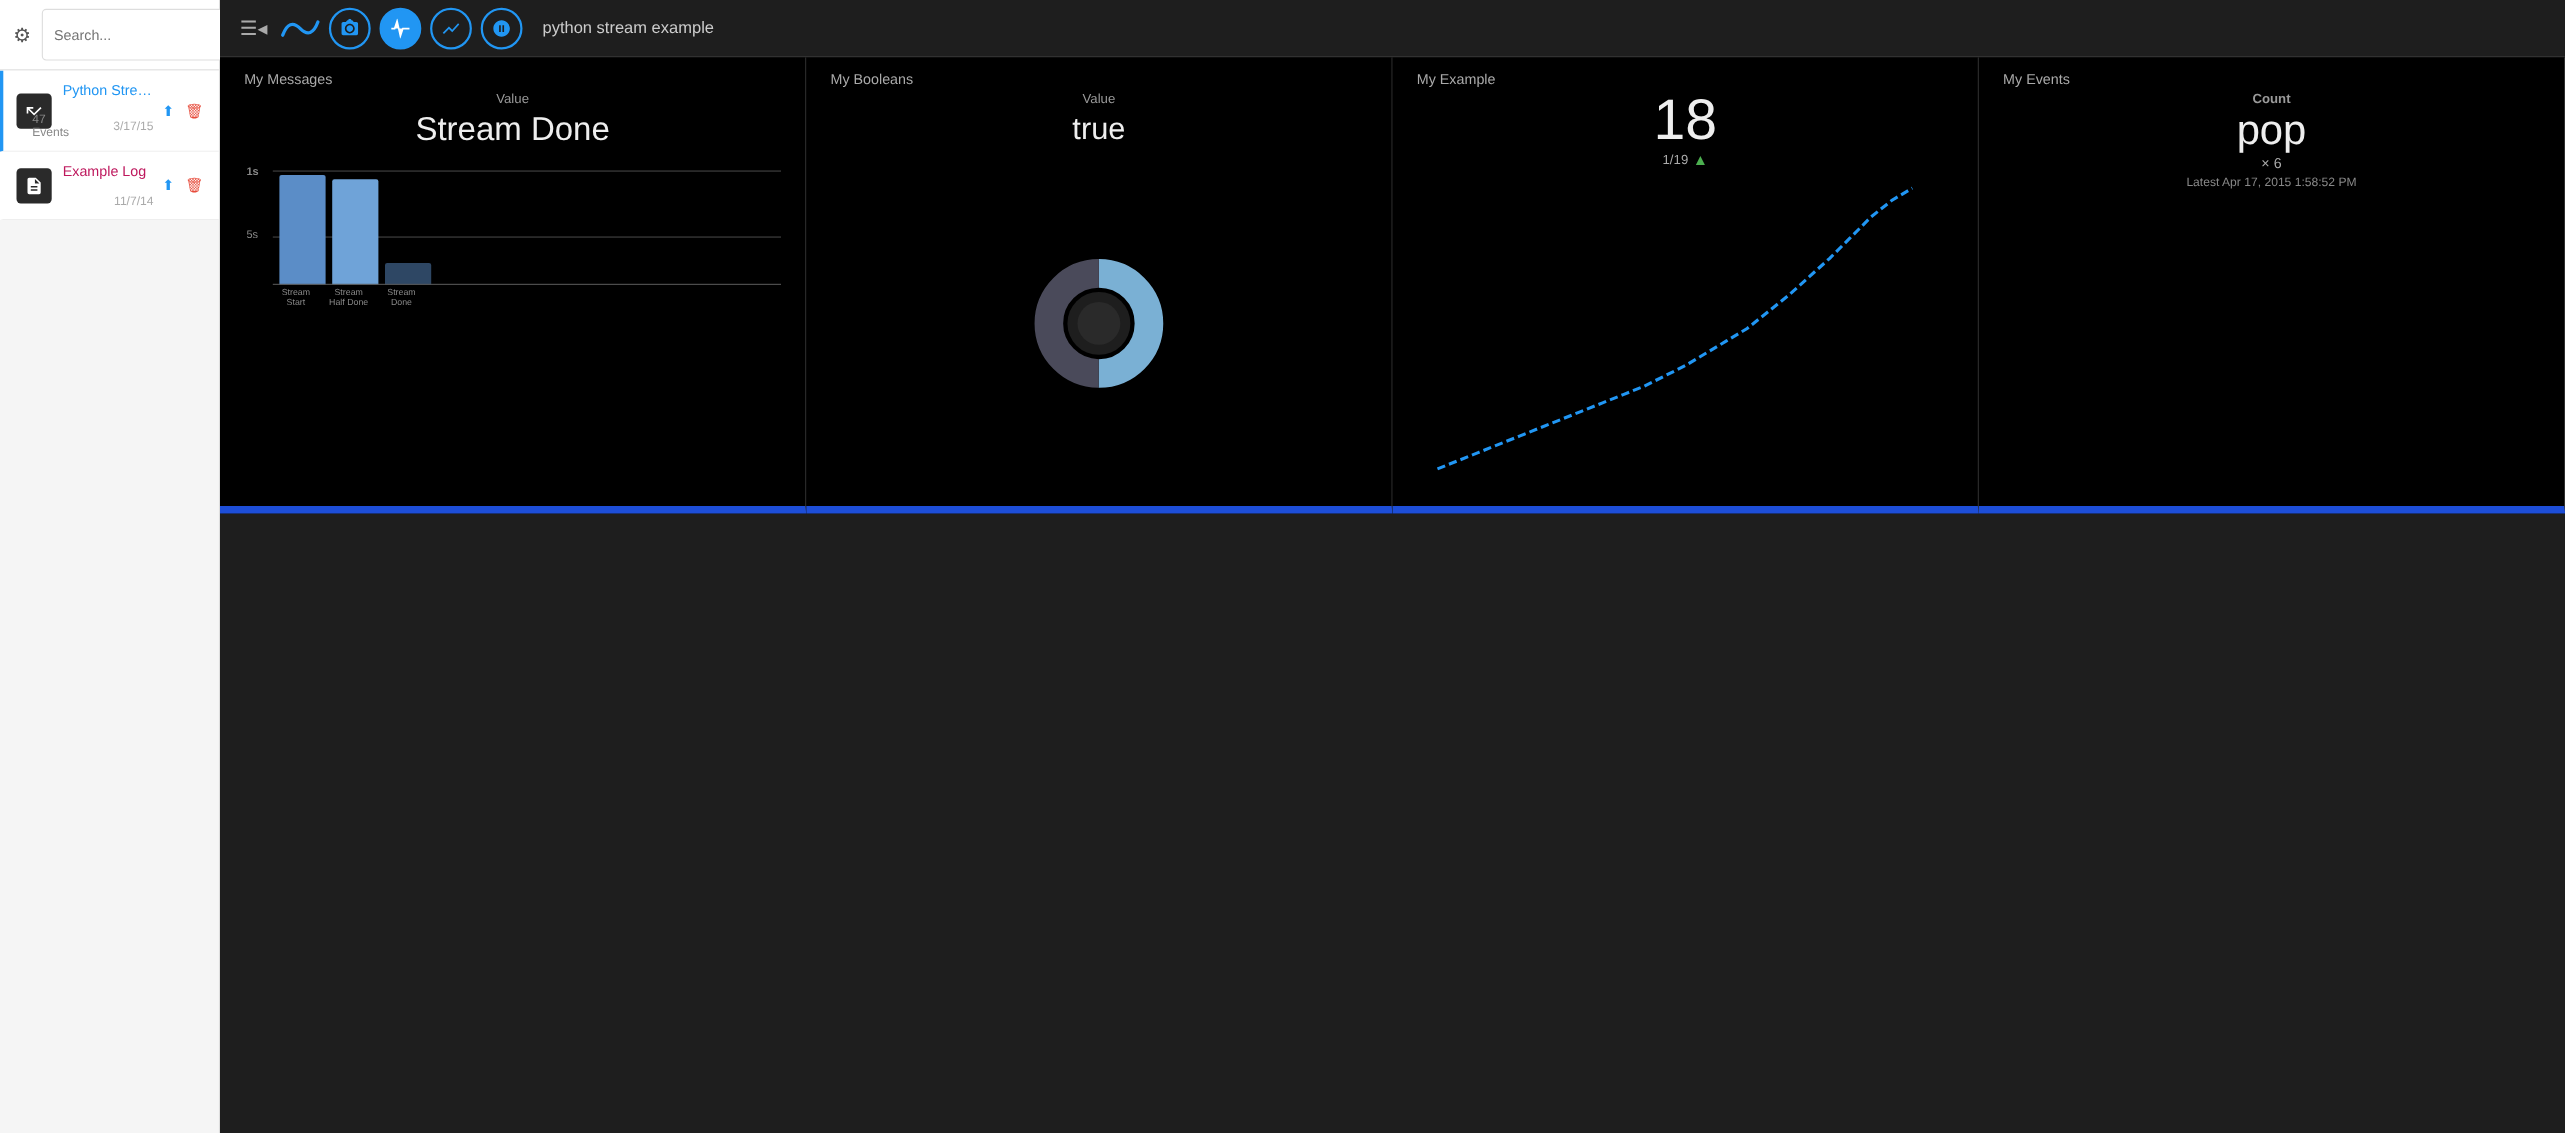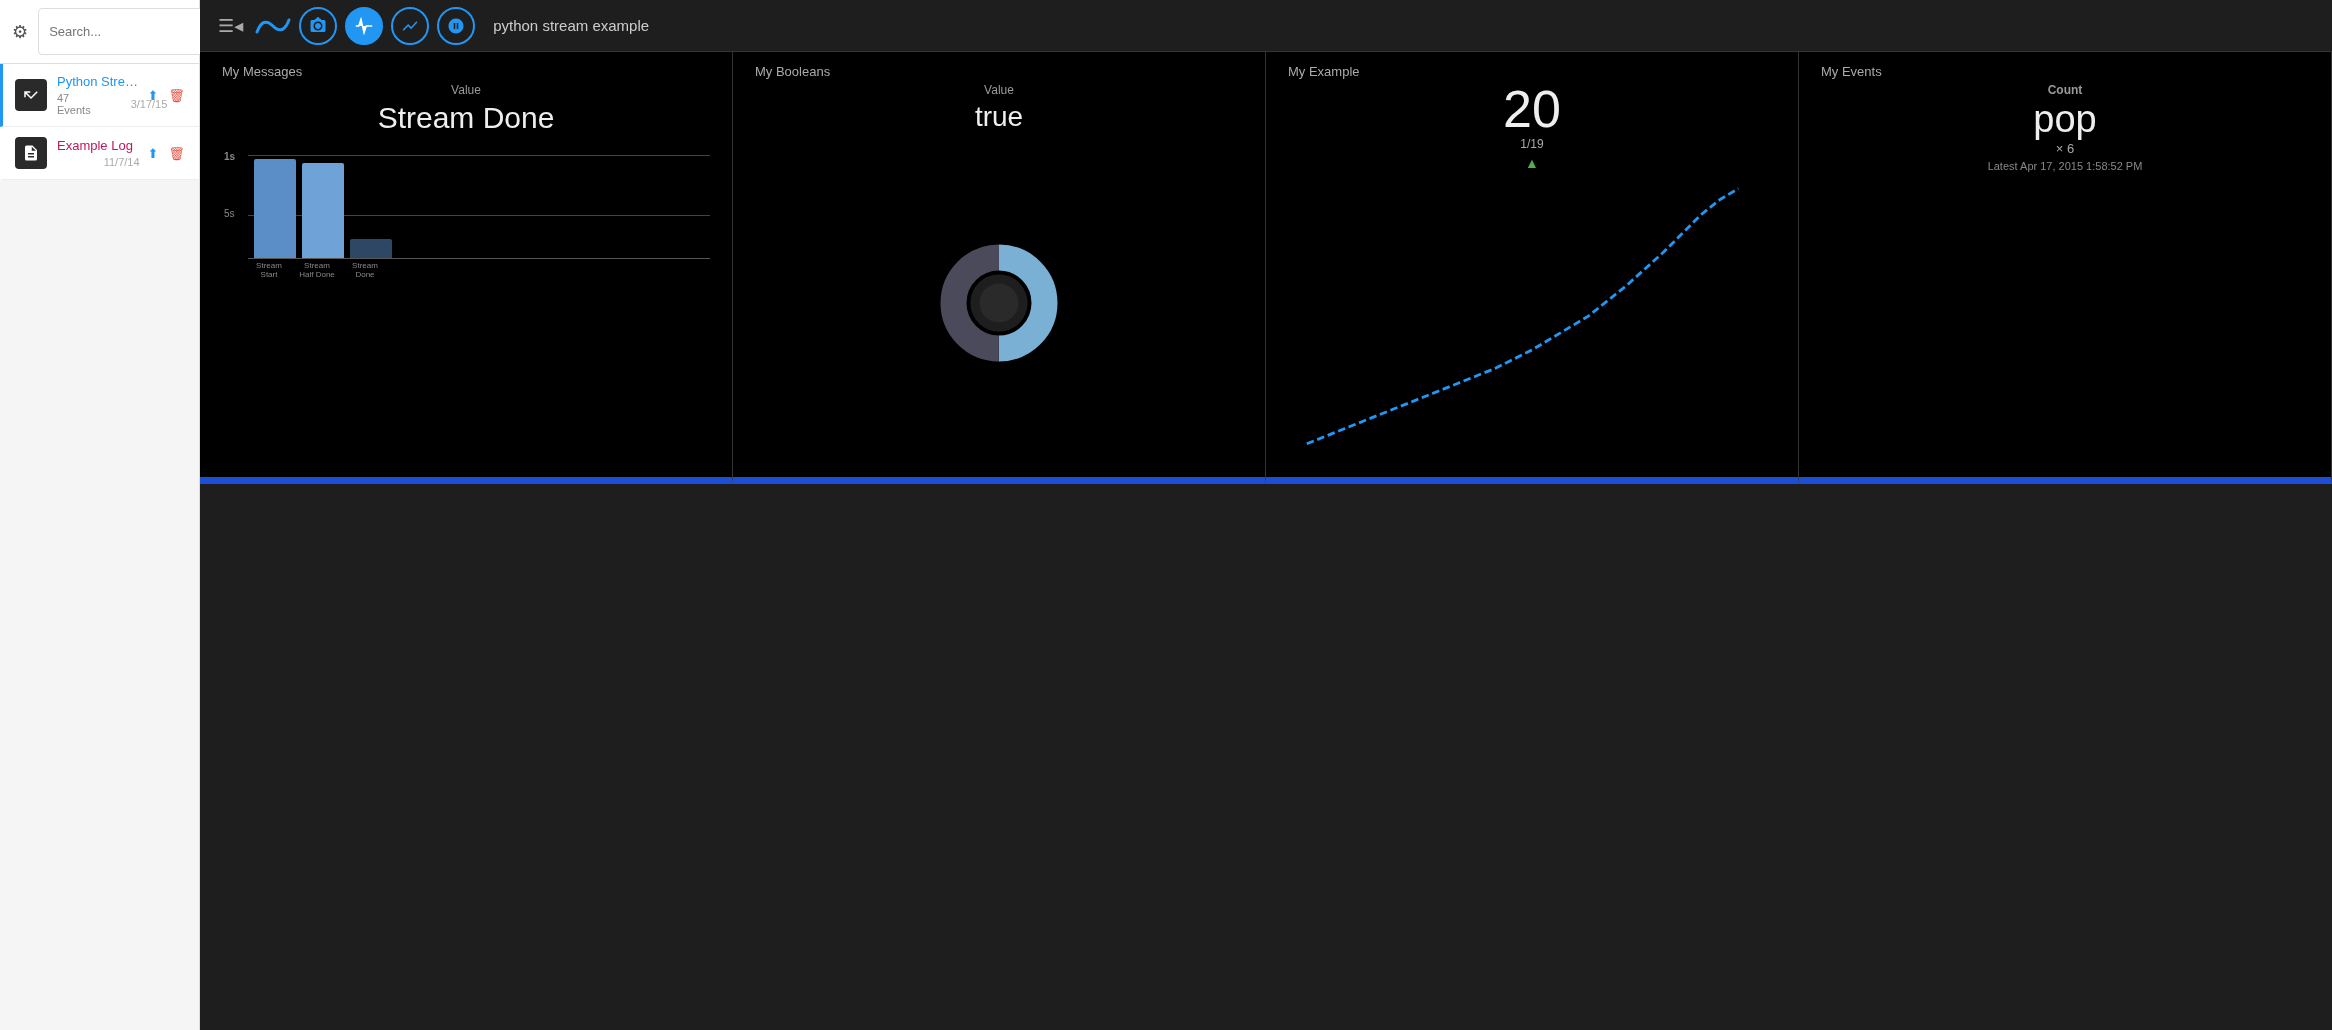--- a/index.html
+++ b/index.html
@@ -75,23 +75,23 @@
       font-size: 13px;
       font-weight: 500;
       color: #2196F3;
       white-space: nowrap;
       overflow: hidden;
       text-overflow: ellipsis;
     }
     .sidebar-item-title.inactive { color: #be185d; }
     .sidebar-item-meta {
       display: flex;
-      justify-content: space-between;
-      align-items: center;
-      margin-top: 3px;
+      justify-content: flex-end;
+      align-items: center;
+      margin-top: 14px;
       gap: 40px;
     }
     .sidebar-item-events { font-size: 11px; color: #888; }
     .sidebar-item-date { font-size: 11px; color: #aaa; }
     .sidebar-item-actions {
       display: flex;
       align-items: center;
       gap: 6px;
       margin-left: 6px;
     }
@@ -236,21 +236,20 @@
       margin-bottom: 2px;
     }
     .numbers-sub {
       display: flex;
       align-items: center;
       justify-content: center;
       gap: 4px;
       color: #aaa;
       font-size: 12px;
       margin-bottom: 8px;
-      flex-direction: column;
     }
     .numbers-sub .arrow-up { color: #4caf50; font-size: 14px; }
     .line-chart {
       flex: 1;
       min-height: 100px;
       position: relative;
     }
 
     
     .events-panel .count-label {
@@ -424,21 +423,21 @@
 
           <circle cx="50" cy="50" r="35" fill="none" stroke="#4a4a5a" stroke-width="20" stroke-dasharray="109.96 109.96" stroke-dashoffset="-109.96" transform="rotate(-90 50 50)"></circle>
           <circle cx="50" cy="50" r="22" fill="#1e1e1e"></circle>
           <circle cx="50" cy="50" r="15" fill="#2a2a2a"></circle>
         </svg>
       </div>
     </div>
 
     <div class="panel numbers-panel">
       <div class="panel-title">My Example</div>
-      <div class="big-number">20</div>
+      <div class="big-number">18</div>
       <div class="numbers-sub">
         <span>1/19</span>
         <span class="arrow-up">▲</span>
       </div>
 
       <div class="line-chart">
         <svg viewBox="0 0 260 150" width="100%" height="100%">
           <polyline points="10,140 20,136 30,132 40,128 50,124 60,120 70,116 80,112 90,108 100,104 110,100 120,95 130,90 140,84 150,78 160,72 170,64 180,56 190,47 200,38 210,28 220,18 230,10 240,4" fill="none" stroke="#2196F3" stroke-width="1.5" stroke-dasharray="4,2"></polyline>
         </svg>
       </div>

